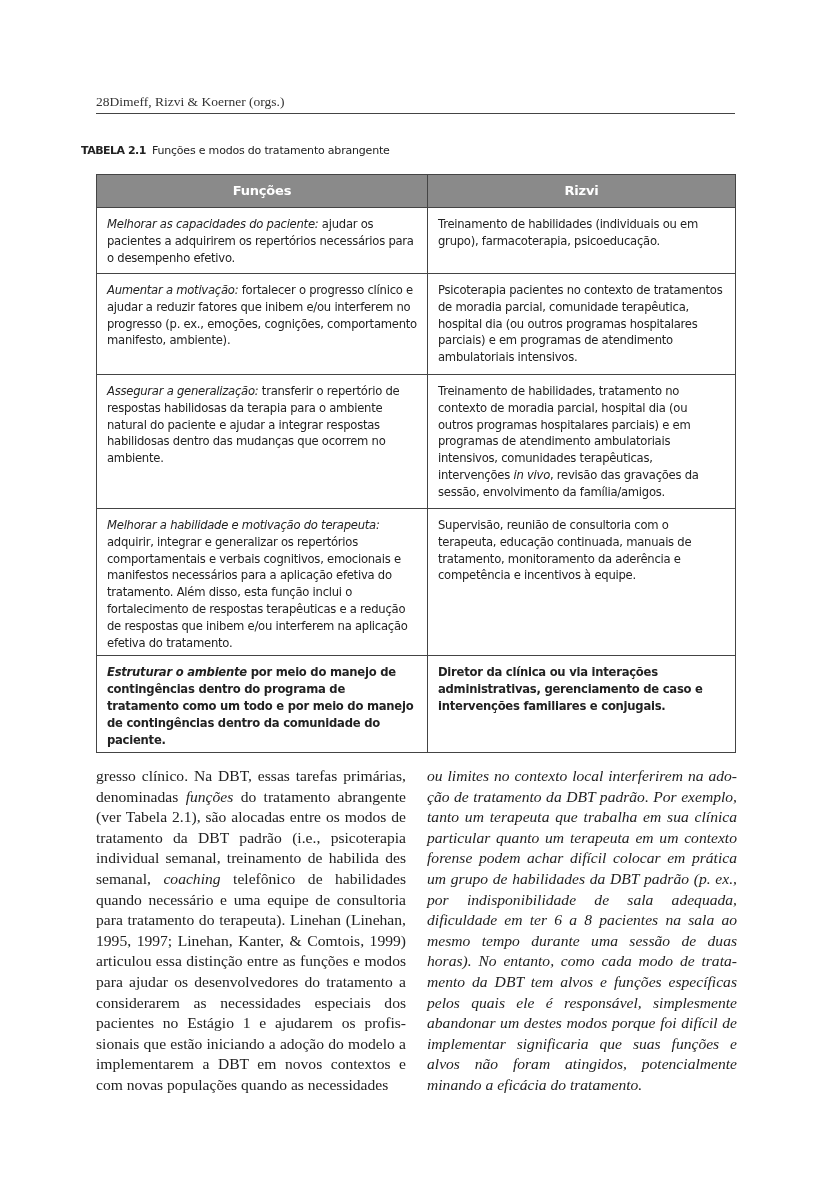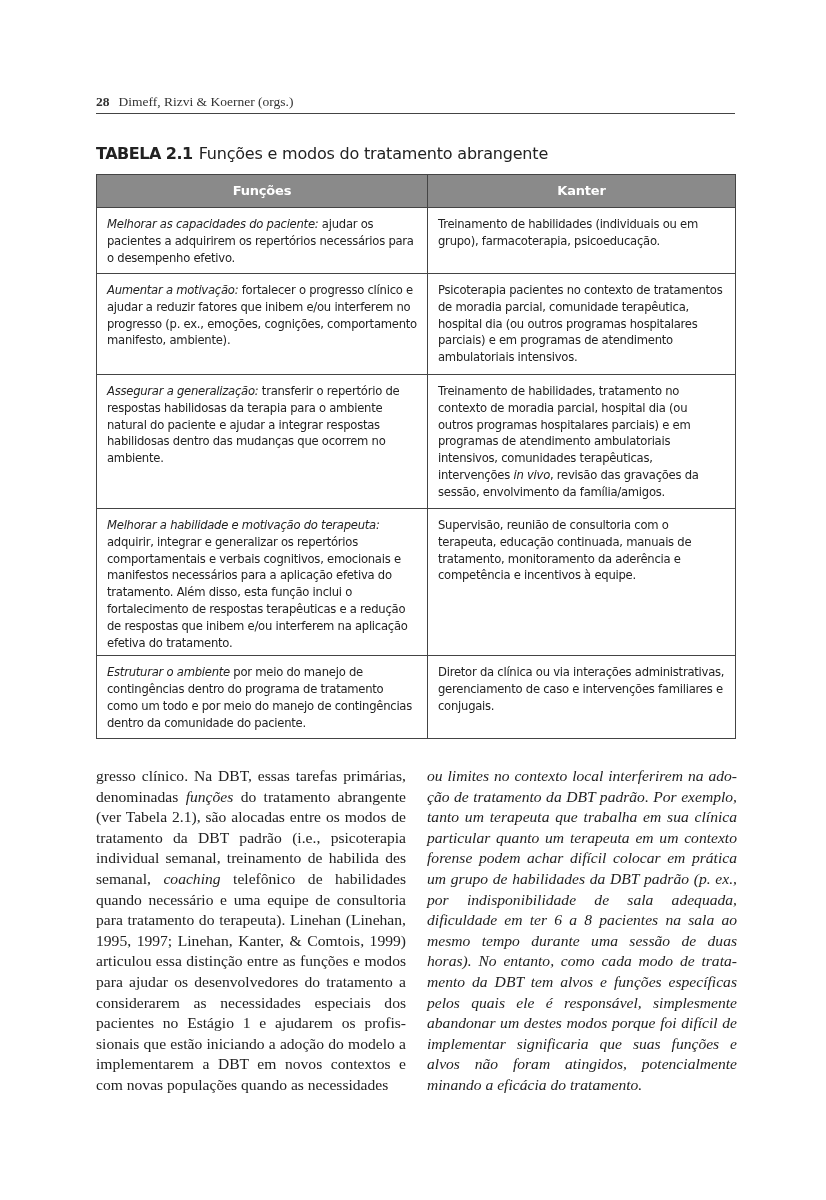--- a/index.html
+++ b/index.html
@@ -5,24 +5,24 @@
   html, body { margin: 0; padding: 0; }
   body {
     width: 826px; height: 1200px; background: #ffffff; position: relative;
     color: #222222; overflow: hidden;
   }
   .running-head {
     position: absolute; left: 96px; top: 94px; width: 639px;
     border-bottom: 1.5px solid #444; padding-bottom: 3px;
     font-family: "Liberation Serif", serif; font-size: 13.5px; color: #333;
   }
-  .running-head .pgnum { font-weight: bold; margin-right: 9px; }
+  .running-head .pgnum { font-weight: normal; }
   .table-caption {
-    position: absolute; left: 96px; top: 144px;
-    font-family: "DejaVu Sans", sans-serif; font-size: 16px; color: #222;
+    position: absolute; left: 81px; top: 144px;
+    font-family: "DejaVu Sans", sans-serif; font-size: 11px; color: #222;
     letter-spacing: -0.2px;
   }
   .table-caption .label { font-weight: bold; margin-right: 6px; letter-spacing: -0.5px; }
   table.tbl {
     position: absolute; left: 96px; top: 174px; width: 639px;
     border-collapse: collapse; table-layout: fixed;
     font-family: "DejaVu Sans", sans-serif; font-size: 11.6px; line-height: 16.8px;
     color: #222; letter-spacing: -0.25px;
   }
   table.tbl th {
@@ -33,21 +33,21 @@
   table.tbl td {
     border: 1.5px solid #444; vertical-align: top; padding: 8px 10px 4px 10px;
   }
   table.tbl col.c1 { width: 331px; }
   table.tbl col.c2 { width: 308px; }
   .it { font-style: italic; }
   tr.r1 td { height: 53px; }
   tr.r2 td { height: 88px; margin-left: 48px; }
   tr.r3 td { height: 121px; margin-left: 20px; }
   tr.r4 td { height: 134px; }
-  tr.r5 td { height: 70px; }
+  tr.r5 td { height: 70px; font-weight: bold; }
   .body-col {
     position: absolute; top: 766px; width: 310px;
     font-family: "Liberation Serif", serif; font-size: 15.6px; line-height: 20.6px;
     color: #222; text-align: justify; hyphens: manual;
   }
   .body-col.left { left: 96px; }
   .body-col.right { left: 427px; font-style: italic; }
   .body-col p { margin: 0; }
 </style>
 </head>
@@ -62,21 +62,21 @@
 </div>
 
 <table class="tbl">
   <colgroup>
       <col class="c1">
       <col class="c2">
     </colgroup>
   <thead>
     <tr>
       <th>Funções</th>
-      <th>Kanter</th>
+      <th>Rizvi</th>
     </tr>
   </thead>
   <tbody>
     <tr class="r1">
       <td><span class="it">Melhorar as capacidades do paciente:</span><span> ajudar os pacientes a adquirirem os repertórios necessários para o desempenho efetivo.</span></td>
       <td><span>Treinamento de habilidades (individuais ou em grupo), farmacoterapia, psicoeducação.</span></td>
     </tr>
     <tr class="r2">
       <td><span class="it">Aumentar a motivação:</span><span> fortalecer o progresso clínico e ajudar a reduzir fatores que inibem e/ou interferem no progresso (p. ex., emoções, cognições, comportamento manifesto, ambiente).</span></td>
       <td><span>Psicoterapia pacientes no contexto de tratamentos de moradia parcial, comunidade terapêutica, hospital dia (ou outros programas hospitalares parciais) e em programas de atendimento ambulatoriais intensivos.</span></td>

